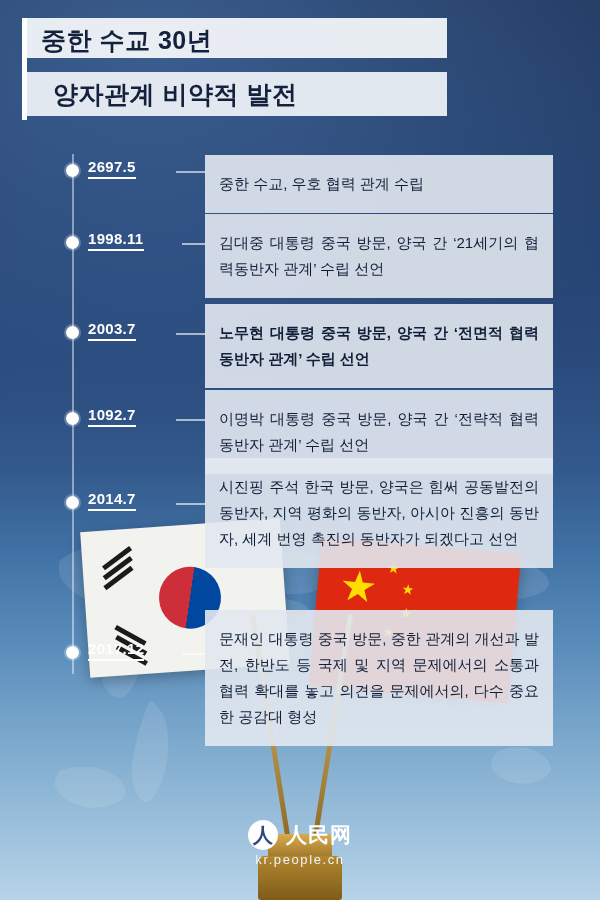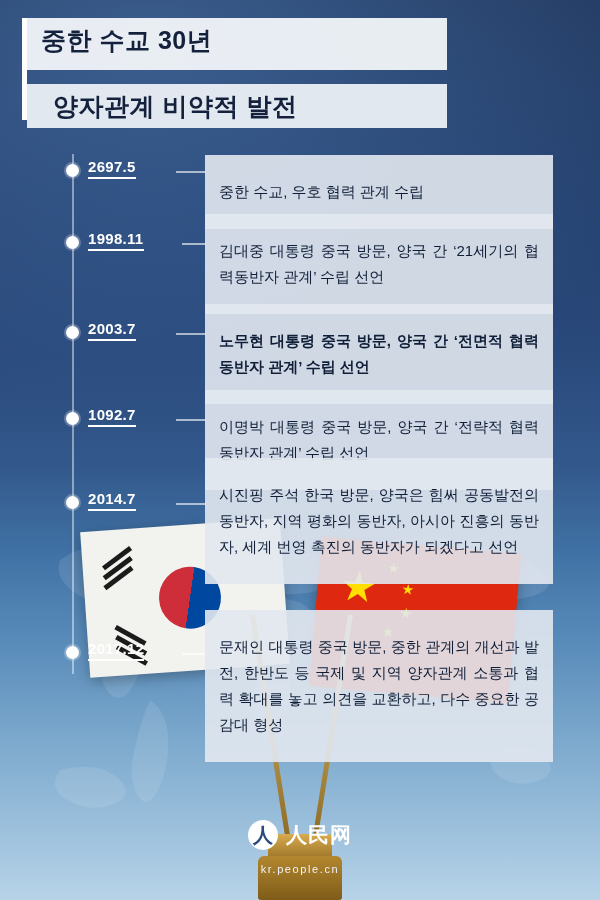--- a/index.html
+++ b/index.html
@@ -55,21 +55,21 @@
     background: #ffffff;
   }
   .hdr-bar {
     position: relative;
     margin-left: 5px;
     background: rgba(255,255,255,0.92);
     color: #14213d;
   }
   .hdr-bar1 {
     width: 420px;
-    height: 52px;
+    height: 40px;
     line-height: 44px;
     background: rgba(242,245,249,0.95);
     font-size: 25px;
     font-weight: bold;
     padding-left: 14px;
     box-sizing: border-box;
     letter-spacing: 0.5px;
   }
   .hdr-gap { height: 14px; }
   .hdr-bar2 {
@@ -126,21 +126,21 @@
     letter-spacing: 0.3px;
   }
   .tl-box {
     position: absolute;
     left: 205px;
     width: 348px;
     background: rgba(226,232,240,0.90);
     color: #101f38;
     font-size: 15px;
     line-height: 26px;
-    padding: 24px 14px;
+    padding: 16px 14px;
     box-sizing: border-box;
     text-align: justify;
     text-justify: inter-word;
   }
   .tl-box p {
     margin: 0;
   }
   .tl-connector {
     position: absolute;
     height: 2px;
@@ -247,22 +247,22 @@
     line-height: 30px;
     text-align: center;
     font-family: "Liberation Serif", serif;
   }
   .logo-text {
     font-size: 21px;
     font-weight: bold;
     letter-spacing: 1px;
   }
   .logo-url {
-    margin-top: 13px;
-    font-size: 11px;
+    margin-top: 2px;
+    font-size: 13px;
     letter-spacing: 1.6px;
     color: #eef4fb;
   }
 </style>
 </head>
 <body>
 
 <div id="infographic">
 
   <div class="bg-glow"></div>
@@ -359,21 +359,21 @@
       <div class="tl-box" style="top:-24px;">
         <p>시진핑 주석 한국 방문, 양국은 힘써 공동발전의 동반자, 지역 평화의 동반자, 아시아 진흥의 동반자, 세계 번영 촉진의 동반자가 되겠다고 선언</p>
       </div>
     </div>
 
     <div class="tl-item" style="top:490px;">
       <div class="tl-dot"></div>
       <div class="tl-date">2017.12</div>
       <div class="tl-connector" style="left:182px; width:24px;"></div>
       <div class="tl-box" style="top:-22px;">
-        <p>문재인 대통령 중국 방문, 중한 관계의 개선과 발전, 한반도 등 국제 및 지역 양자관계 소통과 협력 확대를 놓고 의견을 교환하고, 다수 중요한 공감대 형성</p>
+        <p>문재인 대통령 중국 방문, 중한 관계의 개선과 발전, 한반도 등 국제 및 지역 문제에서의 소통과 협력 확대를 놓고 의견을 문제에서의, 다수 중요한 공감대 형성</p>
       </div>
     </div>
   </div>
 
   <div class="logo">
     <div class="logo-row">
       <div class="logo-mark">人</div>
       <div class="logo-text">人民网</div>
     </div>
     <div class="logo-url">kr.people.cn</div>

